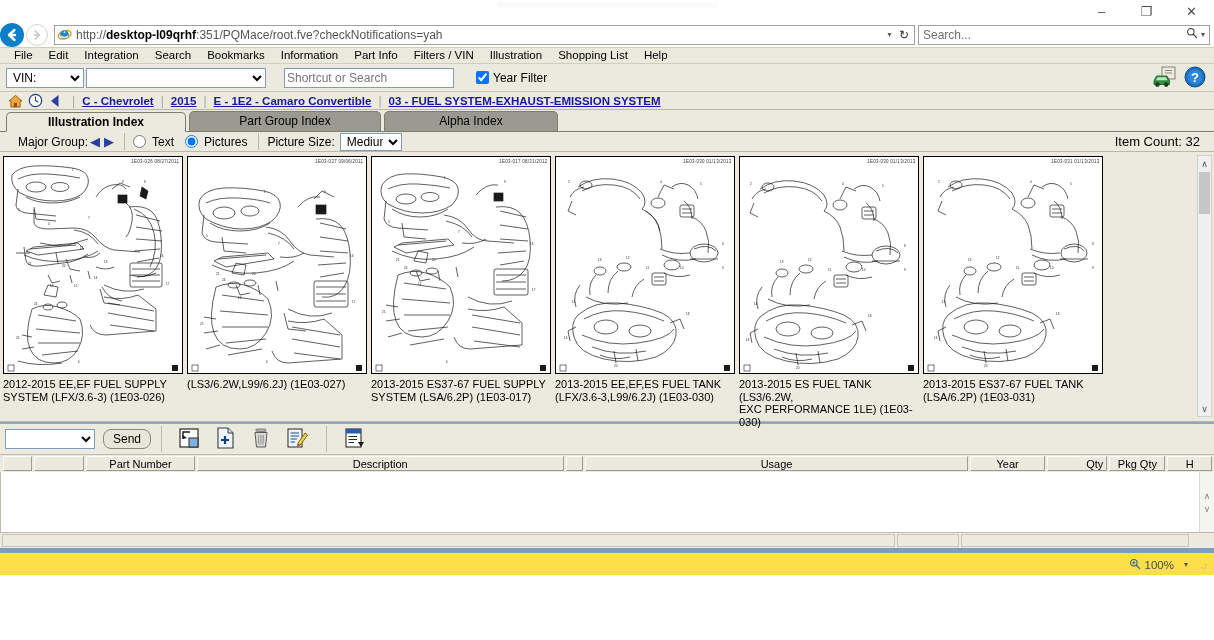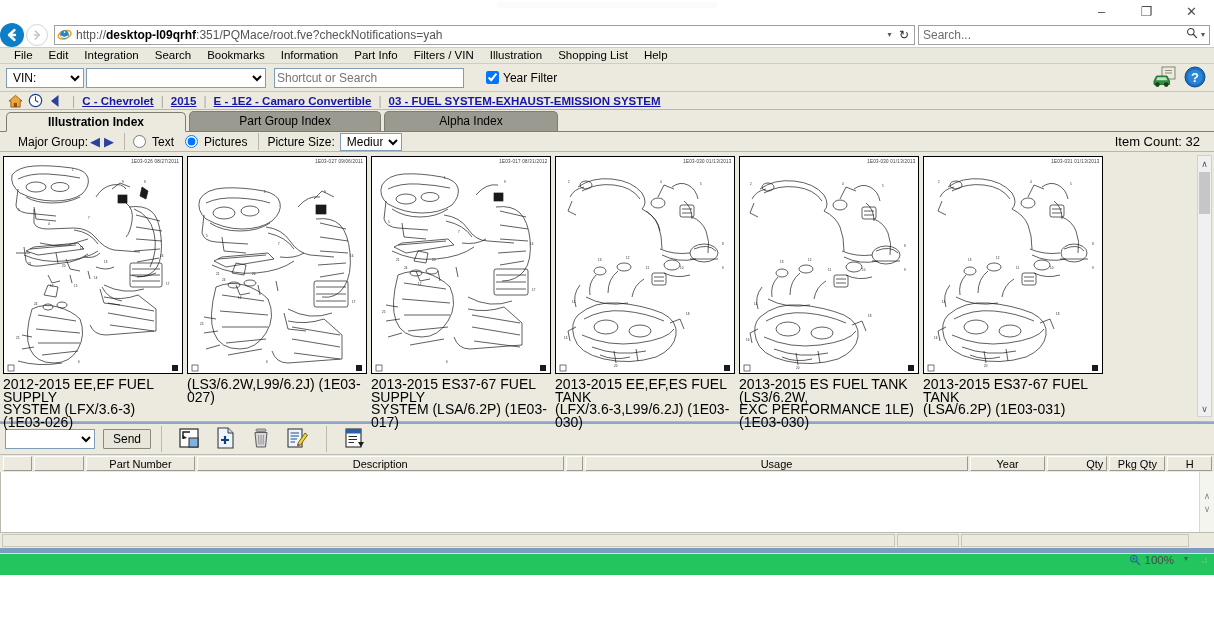--- a/index.html
+++ b/index.html
@@ -71,21 +71,21 @@
   .vinbar {
     height:28px; background:#eceade; display:flex; align-items:center;
     padding-left:6px; border-bottom:1px solid #c9c7ba; position:relative;
   }
   select.ui, input.ui {
     font-family:"Liberation Sans", sans-serif; font-size:12px;
     border:1px solid #7f9db9; background:#fff; height:20px; padding:0 2px;
   }
   .vin-select { width:78px; }
   .vin-select2 { width:180px; margin-left:2px;}
-  .shortcut { width:190px; margin-left:8px; color:#000; }
+  .shortcut { width:170px; margin-left:18px; color:#000; }
   .yearfilter {
     margin-left:22px; display:flex; align-items:center; gap:4px; font-size:12px;
   }
   .yearfilter input { width:13px; height:13px; margin:0; }
   .vinbar-right { position:absolute; right:8px; top:2px; display:flex; gap:6px; align-items:center;}
 
   
   .crumbbar {
     height:18px; background:#eceade; display:flex; align-items:center;
     padding-left:5px; border-bottom:1px solid #b9b7aa; gap:0px;
@@ -136,21 +136,21 @@
     width:180px; height:218px; background:#fff; border:1px solid #000;
     position:relative; overflow:hidden;
   }
   .thumbframe .dwgcode {
     position:absolute; right:3px; top:2px; font-size:3.2px; color:#333;
     letter-spacing:0.2px; font-family:"Liberation Sans", sans-serif;
     transform:scale(1.4); transform-origin: right top;
   }
   .thumbframe svg { position:absolute; left:0; top:0; }
   .caption {
-    margin-top:4px; font-size:14px; line-height:12.5px; color:#000;
+    margin-top:4px; font-size:11px; line-height:12.5px; color:#000;
     width:178px; word-spacing:0px;
   }
   .vscroll {
     position:absolute; right:2px; top:3px; width:15px; height:262px;
     background:#f0f0f0; border:1px solid #d0d0d0;
   }
   .vs-arrow {
     height:15px; display:flex; align-items:center; justify-content:center;
     color:#555; font-size:9px; background:#f0f0f0;
   }
@@ -160,21 +160,21 @@
   .vs-down { position:absolute; bottom:0; left:0; right:0; }
 
   
   .partsbar {
     height:32px; background:#eceade; display:flex; align-items:center;
     padding-left:5px; border-top:2px solid #8fa6c4;
   }
   .parts-select { width:90px; }
   .sendbtn {
     margin-left:8px; width:48px; height:20px; font-size:12px;
-    background:#e8e6da; border:1px solid #8a8a7a; border-radius:1px;
+    background:#e8e6da; border:1px solid #8a8a7a; border-radius:8px;
     font-family:"Liberation Sans", sans-serif;
   }
   .tb-sep { width:1px; height:26px; background:#bcbaac; margin:0 10px; }
   .tbico { width:24px; height:24px; margin:0 6px; position:relative; }
 
   .tablehdr {
     height:18px; background:#eceade; display:flex; align-items:center;
     padding-left:3px; border-top:1px solid #bdbbae;
   }
   .th {
@@ -195,22 +195,22 @@
   }
 
   .statusrow {
     height:16px; background:#eceade; display:flex; align-items:center;
     padding:0 2px; border-top:1px solid #bdbbae;
   }
   .stat-cell { height:13px; border:1px solid #c8c6b8; background:#eceade; margin-right:2px;}
   .bluebar { height:5px; background:#7e9cc0; }
 
   .iestatus {
-    height:22px; background:#22c55e; border-top:1px solid #dcdcdc;
-    display:flex; align-items:flex-start; justify-content:flex-end;
+    height:22px; background:#fde047; border-top:1px solid #dcdcdc;
+    display:flex; align-items:center; justify-content:flex-end;
     padding-right:6px; font-size:11.5px; color:#4a4a4a; gap:4px;
   }
   .iestatus .zicon { color:#2a5d9e; font-size:11px; }
   .iestatus .zcaret { font-size:8px; color:#555; margin-left:6px;}
   .grip { width:10px; height:10px; margin-left:6px; }
 </style>
 </head>
 <body>
 
 <div class="app">

